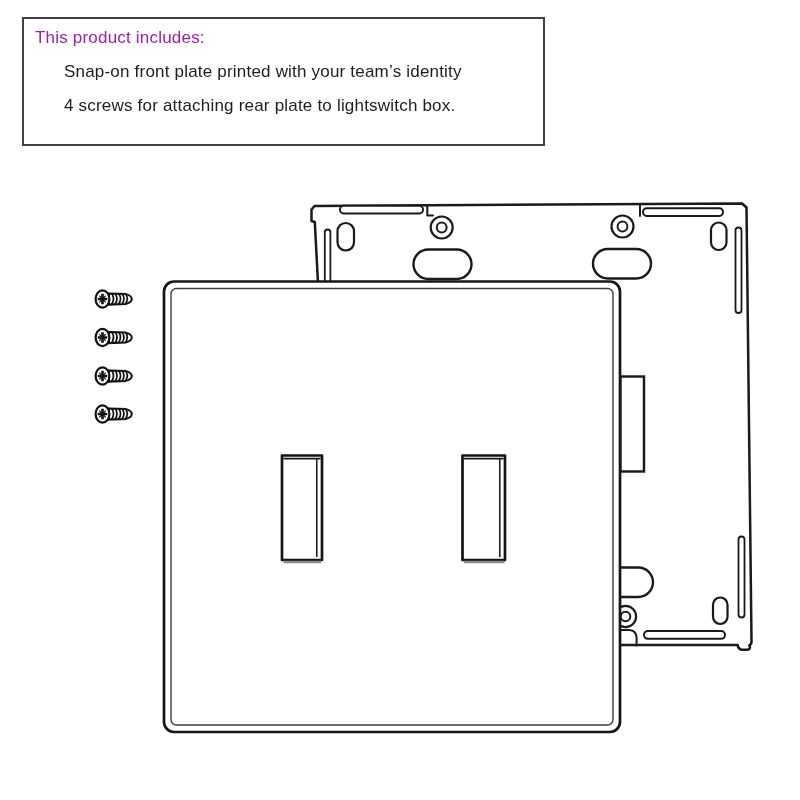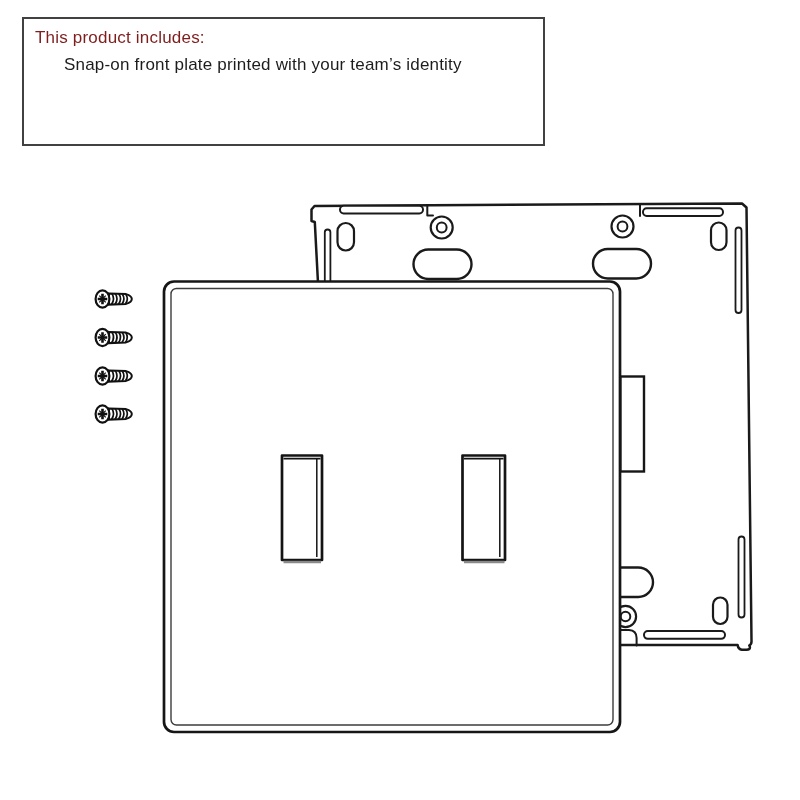--- a/index.html
+++ b/index.html
@@ -5,35 +5,36 @@
   html,body{margin:0;padding:0;background:#ffffff;}
   .stage{
     position:relative;width:800px;height:800px;background:#ffffff;overflow:hidden;
     font-family:"Liberation Sans",sans-serif;
   }
   .info-box{
     position:absolute;left:22px;top:17px;width:519px;height:125px;
     border:2px solid #414141;background:#ffffff;box-sizing:content-box;
   }
   .info-box .title{
-    margin:8px 0 0 11px;font-size:17px;line-height:22px;color:#7f1d1d;letter-spacing:.2px;
+    margin:8px 0 0 11px;font-size:17px;line-height:22px;color:#a21caf;letter-spacing:.2px;
   }
   .info-box .item{
-    margin:5px 0 0 40px;font-size:17px;line-height:22px;color:#1d1d1d;letter-spacing:.2px;
+    margin:12px 0 0 40px;font-size:17px;line-height:22px;color:#1d1d1d;letter-spacing:.2px;
   }
   svg.diagram{position:absolute;left:0;top:0;width:800px;height:800px;}
 </style>
 </head>
 <body>
 
 <div class="stage">
 
   <div class="info-box">
     <div class="title">This product includes:</div>
     <div class="item">Snap-on front plate printed with your team’s identity</div>
+    <div class="item">4 screws for attaching rear plate to lightswitch box.</div>
   </div>
 
   <svg class="diagram" viewBox="0 0 800 800" aria-hidden="true">
     <defs>
       <g id="screw">
         <path d="M13,-5.6 L30,-4.9 Q35.8,-3.2 35.8,0 Q35.8,3.2 30,4.9 L13,5.6 Z" fill="#ffffff" stroke="#111111" stroke-width="2"></path>
         <path d="M15.8,-5.6 q3.6,5.6 -0.3,11.2" fill="none" stroke="#111111" stroke-width="1.7"></path>
         <path d="M19.3,-5.4 q3.6,5.4 -0.3,10.9" fill="none" stroke="#111111" stroke-width="1.7"></path>
         <path d="M22.8,-5.2 q3.6,5.2 -0.3,10.5" fill="none" stroke="#111111" stroke-width="1.7"></path>
         <path d="M26.3,-5.0 q3.4,5.0 -0.3,10.1" fill="none" stroke="#111111" stroke-width="1.7"></path>

